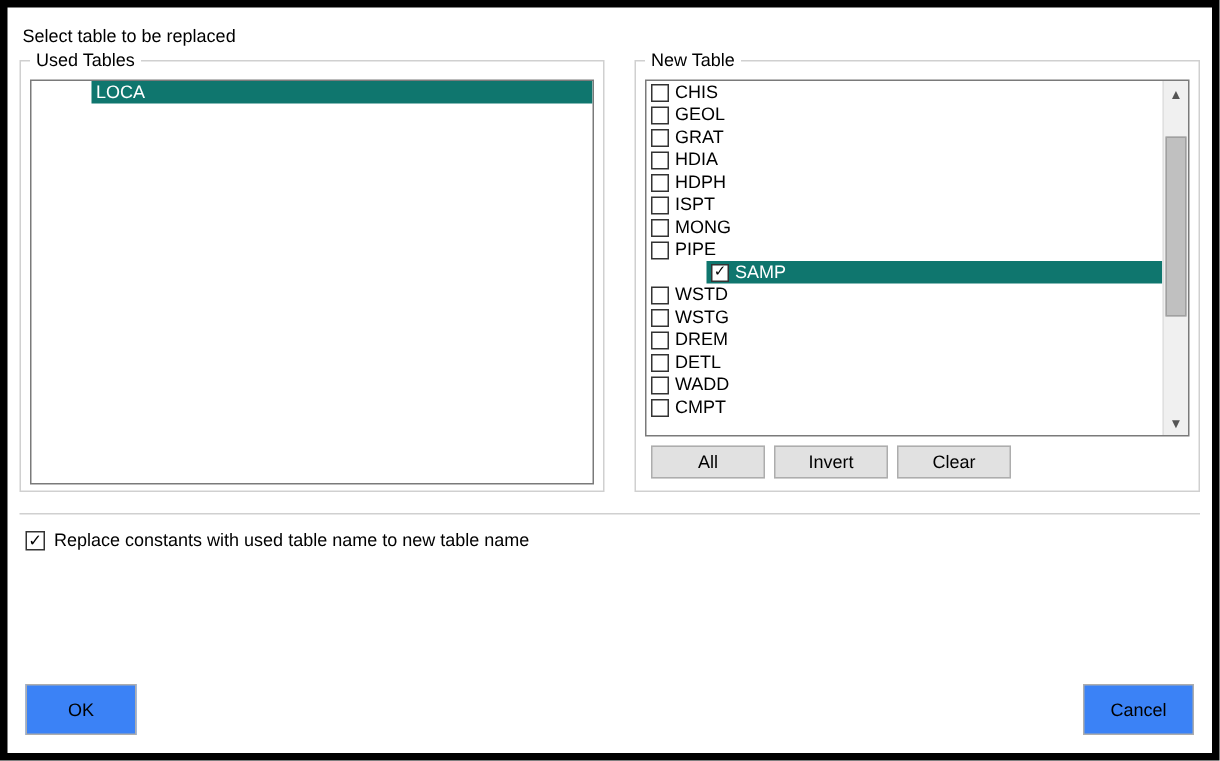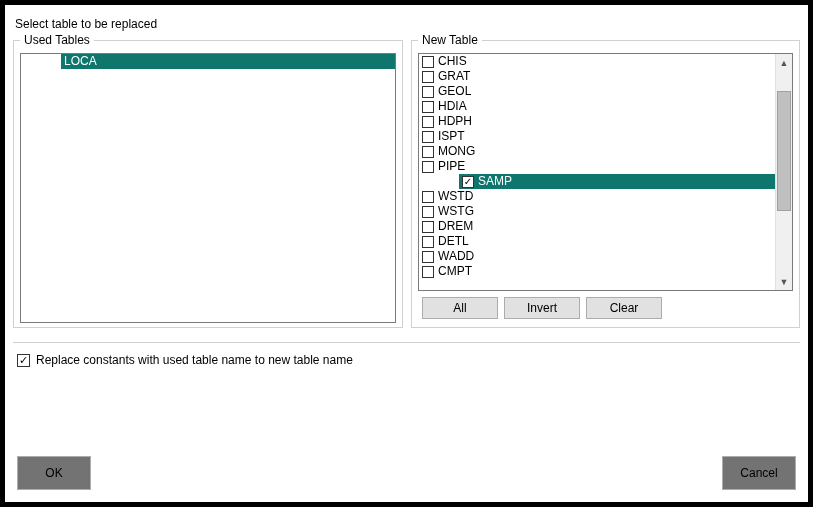--- a/index.html
+++ b/index.html
@@ -18,21 +18,21 @@
     position: absolute;
     top: 5px; left: 5px; right: 5px; bottom: 5px;
     padding: 12px 8px 10px 8px;
   }
   .title {
     font-size: 12px;
     margin: 0 0 2px 2px;
   }
   .panels {
     display: flex;
-    gap: 8px;
+    gap: 20px;
   }
   fieldset {
     border: 1px solid #d0d0d0;
     margin: 0;
     padding: 6px;
     position: relative;
   }
   legend {
     font-size: 12px;
     padding: 0 4px;
@@ -161,21 +161,21 @@
   .footer {
     position: absolute;
     left: 12px; right: 12px; bottom: 12px;
     display: flex;
     justify-content: space-between;
   }
   .bigbtn {
     width: 74px;
     height: 34px;
     border: 1px solid #adadad;
-    background: #737373;
+    background: #3b82f6;
     font-size: 12px;
     cursor: pointer;
     display:flex;align-items:center;justify-content:center;
     font-family: inherit;
   }
 </style>
 </head>
 <body>
 
 <div class="wrap">
@@ -193,25 +193,25 @@
     <fieldset class="new-panel">
       <legend>New Table</legend>
       <div class="listbox new-list">
         <div class="new-list-inner" id="new-list">
             <div class="row">
               <span class="chk"></span>
               <span>CHIS</span>
             </div>
             <div class="row">
               <span class="chk"></span>
+              <span>GEOL</span>
+            </div>
+            <div class="row">
+              <span class="chk"></span>
               <span>GRAT</span>
-            </div>
-            <div class="row">
-              <span class="chk"></span>
-              <span>GEOL</span>
             </div>
             <div class="row">
               <span class="chk"></span>
               <span>HDIA</span>
             </div>
             <div class="row">
               <span class="chk"></span>
               <span>HDPH</span>
             </div>
             <div class="row">

